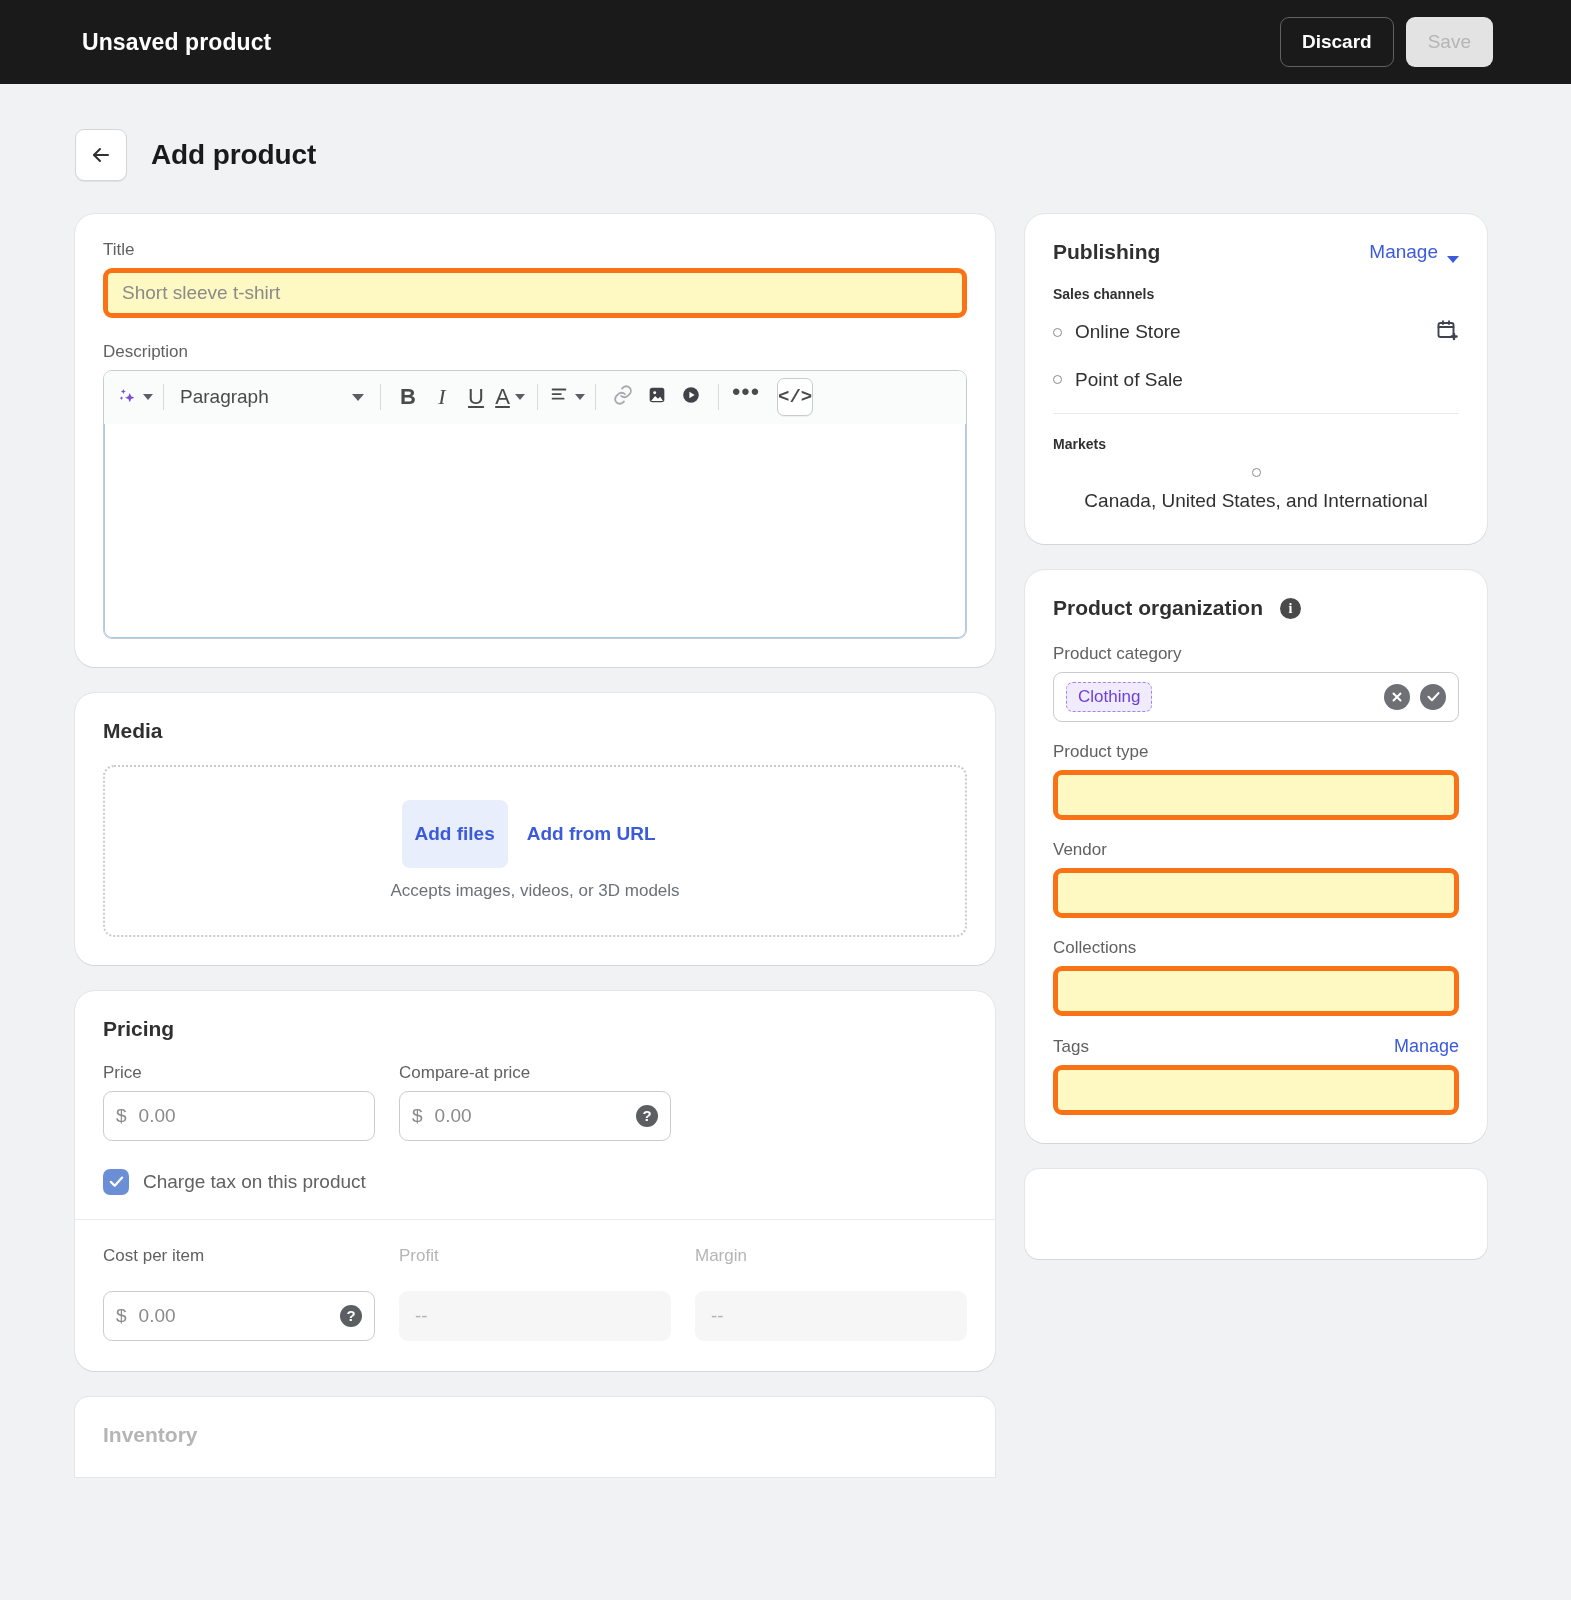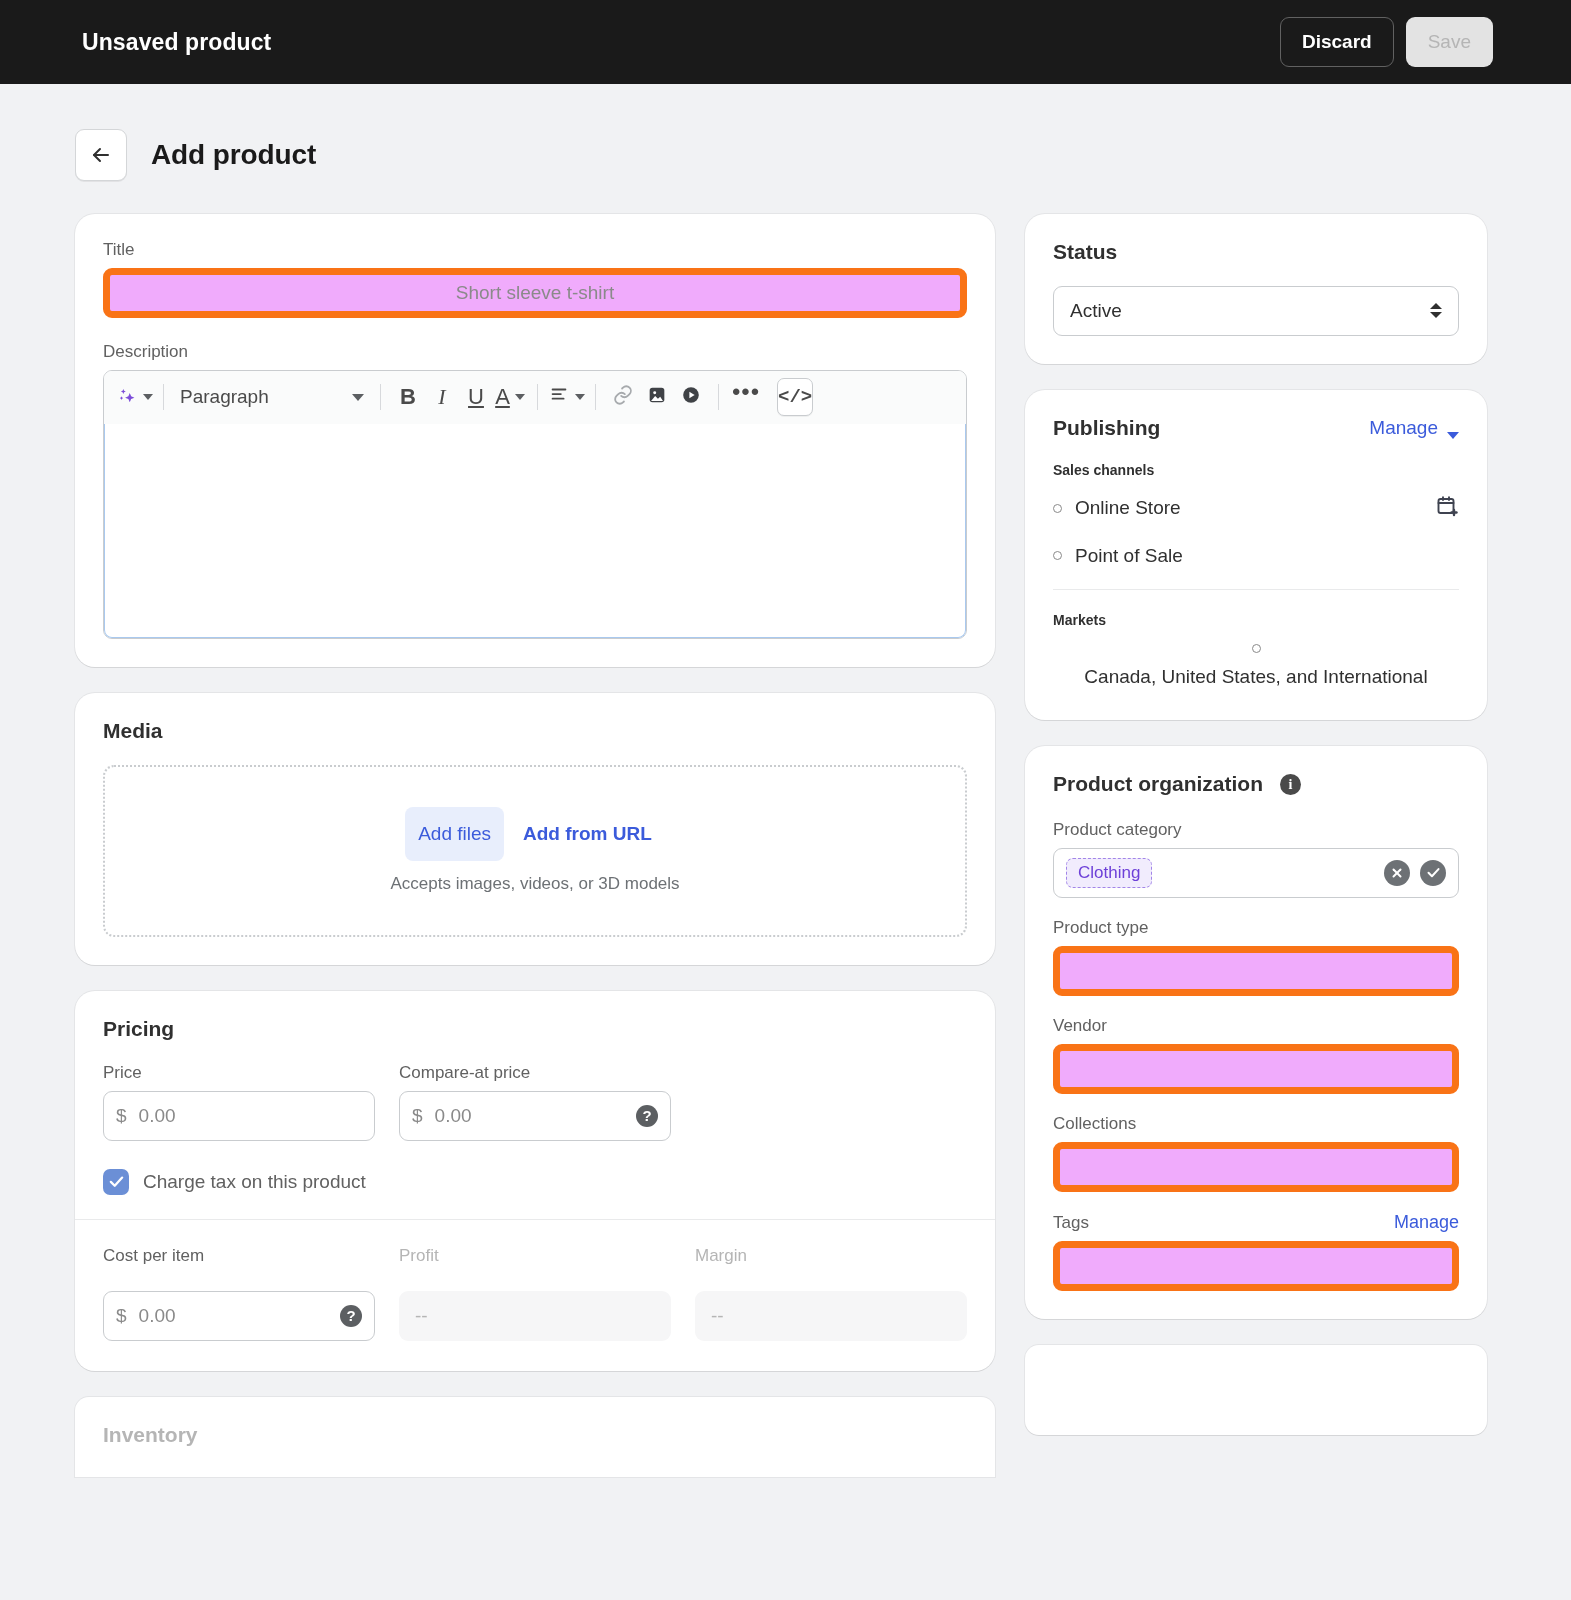--- a/index.html
+++ b/index.html
@@ -112,29 +112,28 @@
   
   .field-label {
     font-size: 17px;
     color: #616161;
     margin-bottom: 8px;
     display: block;
   }
   .text-input {
     width: 100%;
     height: 50px;
-    border: 7px solid #f97316;
-    border-radius: 9px;
-    background: #f0abfc;
+    border: 5px solid #f97316;
+    border-radius: 9px;
+    background: #fef9c3;
     font-size: 19px;
     color: #303030;
     padding: 0 14px;
     font-family: "Liberation Sans", sans-serif;
     outline: none;
-    text-align: center;
   }
   .text-input::placeholder { color: #8a8a8a; }
 
   
   .editor {
     border: 1px solid #c9cccf;
     border-radius: 9px;
     overflow: hidden;
   }
   .editor-toolbar {
@@ -219,22 +218,22 @@
     gap: 13px;
     background: #ffffff;
   }
   .dz-actions { display: flex; align-items: center; gap: 6px; }
   .btn-addfiles {
     background: #e8eefc;
     color: #3b5bdb;
     border: none;
     border-radius: 8px;
     font-size: 19px;
-    font-weight: normal;
-    padding: 16px 13px;
+    font-weight: bold;
+    padding: 23px 13px;
     font-family: "Liberation Sans", sans-serif;
     cursor: pointer;
   }
   .btn-addurl {
     background: transparent;
     color: #3b5bdb;
     border: none;
     border-radius: 8px;
     font-size: 19px;
     font-weight: bold;
@@ -632,32 +631,20 @@
       </div>
     </div>
 
     <div class="card-cut">
       <h2 class="card-title muted">Inventory</h2>
     </div>
   </div>
 
   <div class="col-side">
 
-    <div class="card">
-      <h2 class="side-title" style="margin-bottom:22px;">Status</h2>
-      <div class="select-wrap">
-        <div class="select-box">
-          <span>Active</span>
-          <span class="select-arrows">
-            <span class="tri-up"></span>
-            <span class="tri-down"></span>
-          </span>
-        </div>
-      </div>
-    </div>
 
     <div class="card">
       <div class="side-head">
         <h2 class="side-title">Publishing</h2>
         <a class="link-blue">
           <span>Manage</span>
           <span class="tb-caret"></span>
         </a>
       </div>
 

